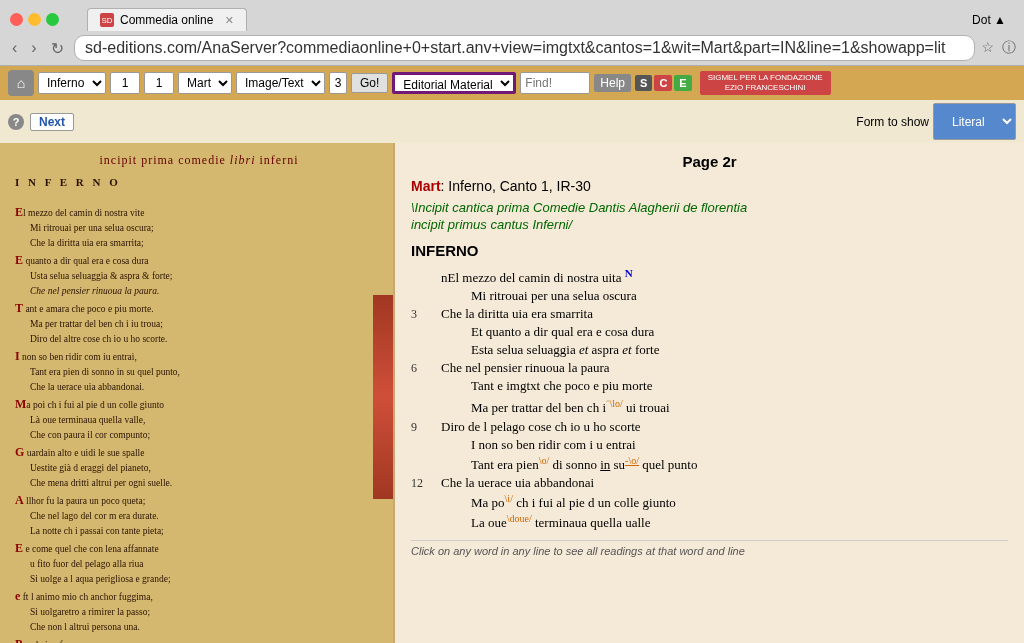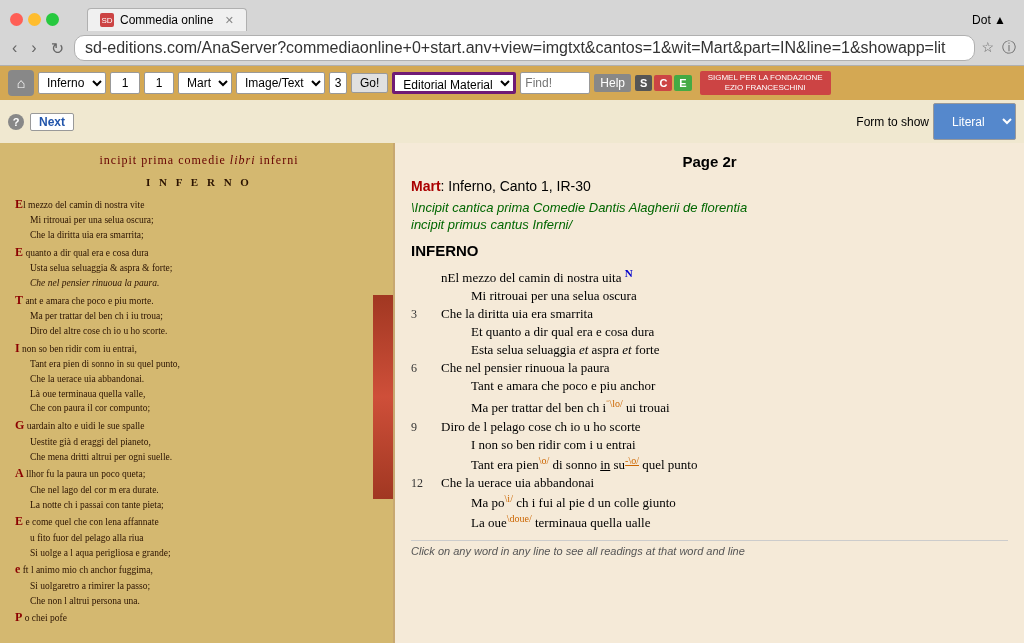--- a/index.html
+++ b/index.html
@@ -80,21 +80,21 @@
       top: 8px;
       left: 15px;
       right: 10px;
       font-family: 'Times New Roman', serif;
       font-size: 9.5px;
       color: #2a1200;
       line-height: 1.55;
     }
     .ms-line { margin: 0; white-space: nowrap; overflow: hidden; }
     .ms-red-initial { color: #8b0000; font-size: 12px; font-weight: bold; }
-    .ms-heading { text-align: center; font-size: 11px; letter-spacing: 3px; font-weight: bold; margin-bottom: 4px; }
+    .ms-heading { font-size: 11px; letter-spacing: 3px; font-weight: bold; margin-bottom: 12px; }
   </style>
 </head>
 <body>
 
 <div class="browser-chrome">
   <div class="title-bar">
     <div class="traffic-lights">
       <div class="tl tl-red"></div>
       <div class="tl tl-yellow"></div>
       <div class="tl tl-green"></div>
@@ -176,20 +176,21 @@
         <div class="ms-line indent" style="padding-left:15px;">Che la diritta uia era smarrita;</div>
         <div class="ms-line"><span class="ms-red-initial">E</span> quanto a dir qual era e cosa dura</div>
         <div class="ms-line indent" style="padding-left:15px;">Usta selua seluaggia &amp; aspra &amp; forte;</div>
         <div class="ms-line indent" style="padding-left:15px;font-style:italic;">Che nel pensier rinuoua la paura.</div>
         <div class="ms-line"><span class="ms-red-initial">T</span> ant e amara che poco e piu morte.</div>
         <div class="ms-line indent" style="padding-left:15px;">Ma per trattar del ben ch i iu troua;</div>
         <div class="ms-line indent" style="padding-left:15px;">Diro del altre cose ch io u ho scorte.</div>
         <div class="ms-line"><span class="ms-red-initial">I</span> non so ben ridir com iu entrai,</div>
         <div class="ms-line indent" style="padding-left:15px;">Tant era pien di sonno in su quel punto,</div>
         <div class="ms-line indent" style="padding-left:15px;">Che la uerace uia abbandonai.</div>
+        <div class="ms-line"><span class="ms-red-initial">M</span>a poi ch i fui al pie d un colle giunto</div>
         <div class="ms-line indent" style="padding-left:15px;">Là oue terminaua quella valle,</div>
         <div class="ms-line indent" style="padding-left:15px;">Che con paura il cor compunto;</div>
         <div class="ms-line"><span class="ms-red-initial">G</span> uardain alto e uidi le sue spalle</div>
         <div class="ms-line indent" style="padding-left:15px;">Uestite già d eraggi del pianeto,</div>
         <div class="ms-line indent" style="padding-left:15px;">Che mena dritti altrui per ogni suelle.</div>
         <div class="ms-line"><span class="ms-red-initial">A</span> llhor fu la paura un poco queta;</div>
         <div class="ms-line indent" style="padding-left:15px;">Che nel lago del cor m era durate.</div>
         <div class="ms-line indent" style="padding-left:15px;">La notte ch i passai con tante pieta;</div>
         <div class="ms-line"><span class="ms-red-initial">E</span> e come quel che con lena affannate</div>
         <div class="ms-line indent" style="padding-left:15px;">u fito fuor del pelago alla riua</div>
@@ -238,21 +239,21 @@
         <span class="verse-num"></span>
         <span class="verse-text">Esta selua seluaggia <em>et</em> aspra <em>et</em> forte</span>
       </div>
 
       <div class="verse-line">
         <span class="verse-num">6</span>
         <span class="verse-text">Che nel pensier rinuoua la paura</span>
       </div>
       <div class="verse-line indent">
         <span class="verse-num"></span>
-        <span class="verse-text">Tant e amara che poco e piu anchor</span>
+        <span class="verse-text">Tant e imgtxt che poco e piu morte</span>
       </div>
       <div class="verse-line indent">
         <span class="verse-num"></span>
         <span class="verse-text">Ma per trattar del ben ch i<sup class="superscript">⁻\lo/</sup> ui trouai</span>
       </div>
 
       <div class="verse-line">
         <span class="verse-num">9</span>
         <span class="verse-text">Diro de l pelago cose ch io u ho scorte</span>
       </div>

